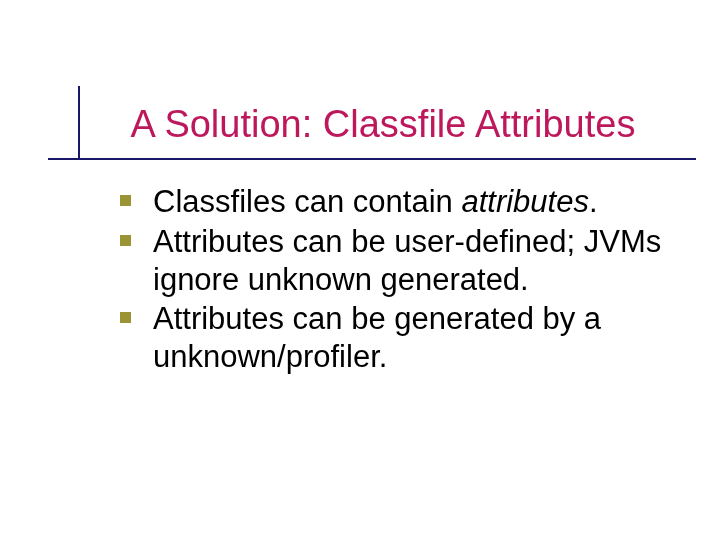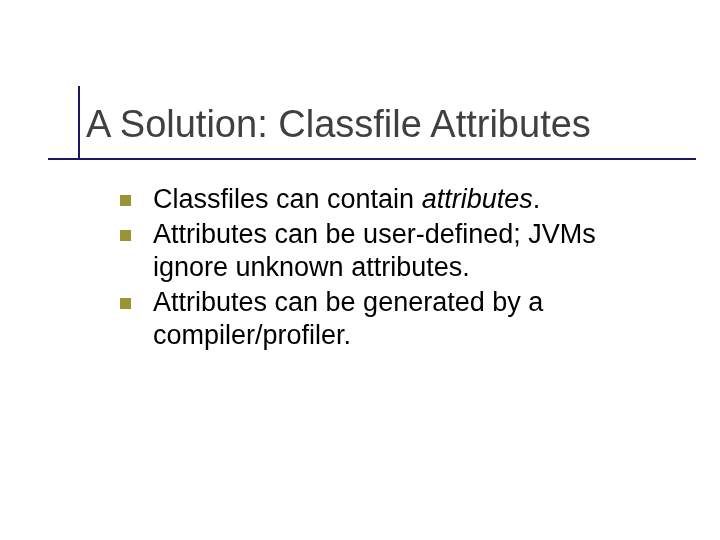--- a/index.html
+++ b/index.html
@@ -18,24 +18,25 @@
     box-sizing: border-box;
   }
   .title-block {
     position: absolute;
     top: 104px;
     left: 86px;
     right: 40px;
   }
   .title-text {
     font-size: 38px;
-    color: #404040;
+    color: #be185d;
     line-height: 1.1;
     letter-spacing: 0px;
     font-family: Verdana, Geneva, sans-serif;
+    text-align: center;
   }
   .title-rule {
     position: absolute;
     left: 48px;
     right: 24px;
     top: 158px;
     height: 0;
     border-top: 2px solid #1a1866;
   }
   .title-tick {
@@ -59,21 +60,21 @@
   }
   .bullet-marker {
     width: 11px;
     height: 11px;
     background: #9a9434;
     flex: 0 0 auto;
     margin-top: 12px;
     margin-right: 22px;
   }
   .bullet-text {
-    font-size: 27px;
+    font-size: 31px;
     color: #000000;
     line-height: 1.22;
     font-family: Verdana, Geneva, sans-serif;
   }
   .italic {
     font-style: italic;
   }
 </style>
 </head>
 <body>
@@ -93,26 +94,26 @@
     <div class="bullet-row">
       <div class="bullet-marker"></div>
       <div class="bullet-text">
         <span>Classfiles can contain </span><span class="italic">attributes</span><span>.</span>
       </div>
     </div>
 
     <div class="bullet-row">
       <div class="bullet-marker"></div>
       <div class="bullet-text">
-        <span>Attributes can be user-defined; JVMs ignore unknown attributes.</span><span class="italic"></span><span></span>
+        <span>Attributes can be user-defined; JVMs ignore unknown generated.</span><span class="italic"></span><span></span>
       </div>
     </div>
 
 
     <div class="bullet-row">
       <div class="bullet-marker"></div>
       <div class="bullet-text">
-        <span>Attributes can be generated by a compiler/profiler.</span><span class="italic"></span><span></span>
+        <span>Attributes can be generated by a unknown/profiler.</span><span class="italic"></span><span></span>
       </div>
     </div>
 
   </div>
 </div>
 
 </body></html>

